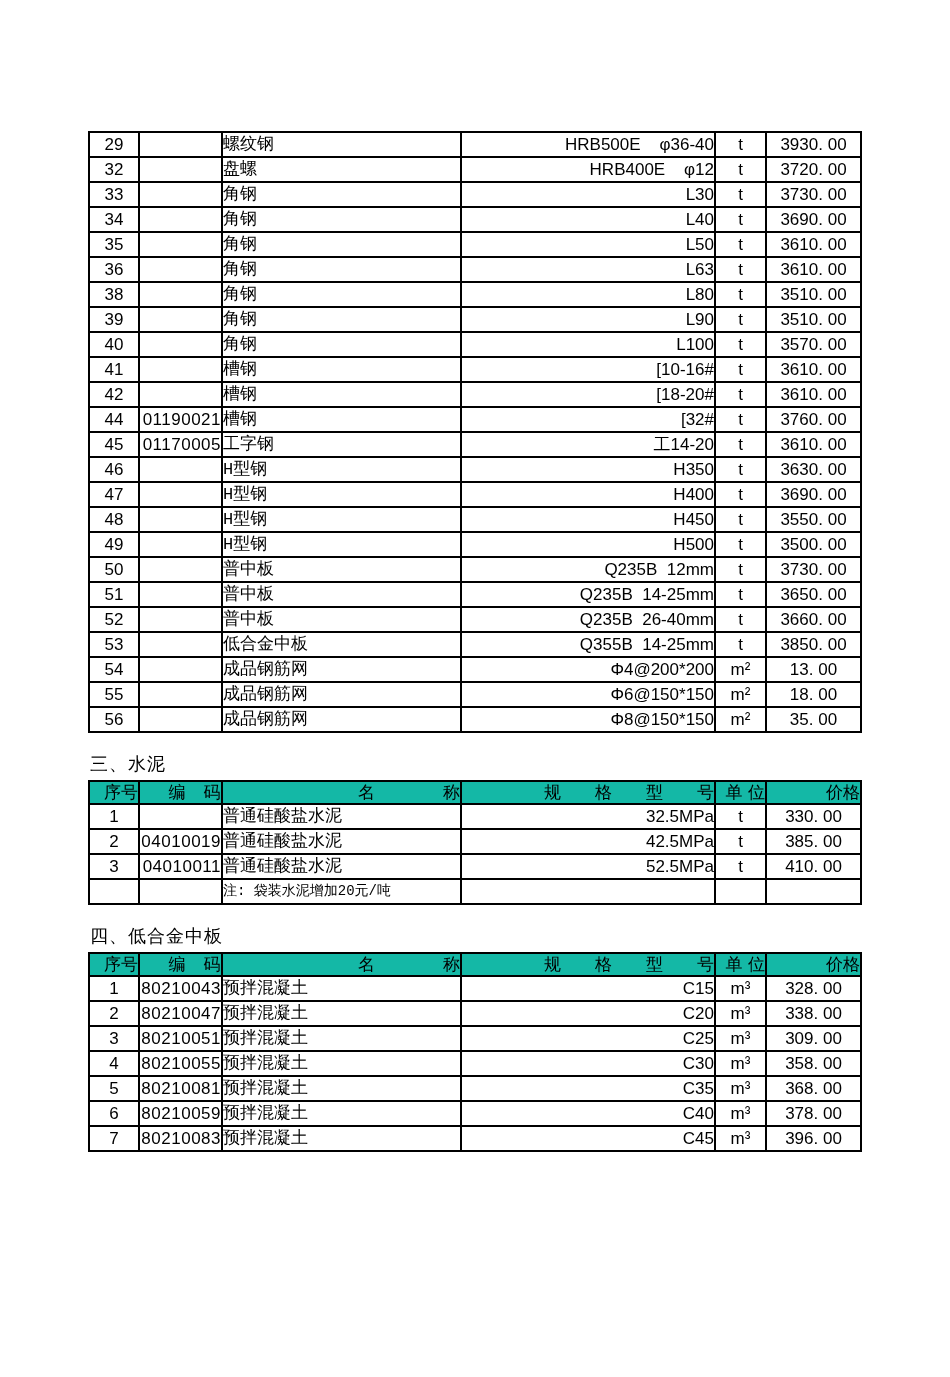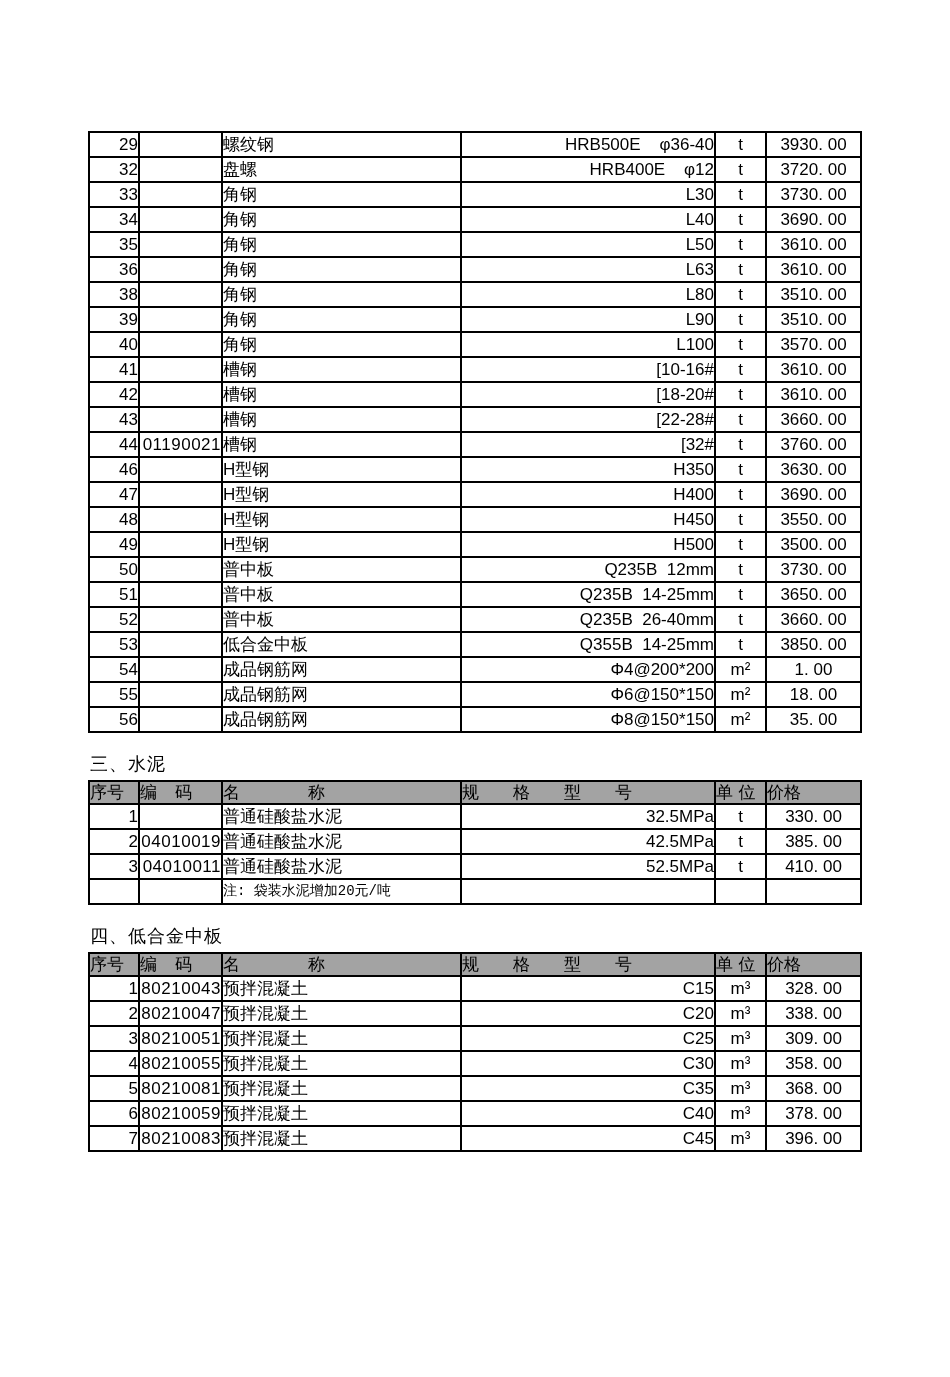--- a/index.html
+++ b/index.html
@@ -18,31 +18,31 @@
   table.price-table td, table.price-table th {
     border:2px solid #000;
     height:23px;
     padding:0;
     font-size:17px;
     line-height:1.05;
     overflow:hidden;
     vertical-align:middle;
   }
   table.price-table th {
-    background:#a3a3a3;
+    background:#14b8a6;
     font-family:"DejaVu Serif","Liberation Serif",serif;
     font-weight:normal;
     font-size:17px;
     white-space:pre;
-    text-align:left;
+    text-align:right;
     height:21px;
   }
-  .col-seq   { text-align:right; }
+  .col-seq   { text-align:center; }
   .col-code  { text-align:right; letter-spacing:0.5px; }
-  .col-name  { text-align:left; padding-left:5px; white-space:pre; }
+  .col-name  { text-align:left; padding-left:5px; white-space:pre;font-family:Liberation Mono, monospace; }
   .col-spec  { text-align:right; padding-left:5px; white-space:pre; }
   .col-unit  { text-align:center; font-size:16px; }
   .col-price { text-align:center; white-space:pre; }
 
   
   table.cement tbody tr:last-child .col-name {
     font-size:14px;
     font-family:Liberation Mono, monospace;
   }
 
@@ -150,36 +150,36 @@
         </tr>
         <tr>
           <td class="col-seq">42</td>
           <td class="col-code"></td>
           <td class="col-name">槽钢</td>
           <td class="col-spec">[18-20#</td>
           <td class="col-unit">t</td>
           <td class="col-price">3610. 00</td>
         </tr>
         <tr>
-          <td class="col-seq">43</td>
-          <td class="col-code"></td>
-          <td class="col-name">槽钢</td>
-          <td class="col-spec">[22-28#</td>
-          <td class="col-unit">t</td>
-          <td class="col-price">3660. 00</td>
-        </tr>
-        <tr>
           <td class="col-seq">44</td>
           <td class="col-code">01190021</td>
           <td class="col-name">槽钢</td>
           <td class="col-spec">[32#</td>
           <td class="col-unit">t</td>
           <td class="col-price">3760. 00</td>
         </tr>
         <tr>
+          <td class="col-seq">45</td>
+          <td class="col-code">01170005</td>
+          <td class="col-name">工字钢</td>
+          <td class="col-spec"> 工14-20</td>
+          <td class="col-unit">t</td>
+          <td class="col-price">3610. 00</td>
+        </tr>
+        <tr>
           <td class="col-seq">46</td>
           <td class="col-code"></td>
           <td class="col-name">H型钢</td>
           <td class="col-spec">H350</td>
           <td class="col-unit">t</td>
           <td class="col-price">3630. 00</td>
         </tr>
         <tr>
           <td class="col-seq">47</td>
           <td class="col-code"></td>
@@ -235,21 +235,21 @@
           <td class="col-spec">Q355B  14-25mm</td>
           <td class="col-unit">t</td>
           <td class="col-price">3850. 00</td>
         </tr>
         <tr>
           <td class="col-seq">54</td>
           <td class="col-code"></td>
           <td class="col-name">成品钢筋网</td>
           <td class="col-spec"> Φ4@200*200</td>
           <td class="col-unit">m²</td>
-          <td class="col-price">1. 00</td>
+          <td class="col-price">13. 00</td>
         </tr>
         <tr>
           <td class="col-seq">55</td>
           <td class="col-code"></td>
           <td class="col-name">成品钢筋网</td>
           <td class="col-spec"> Φ6@150*150</td>
           <td class="col-unit">m²</td>
           <td class="col-price">18. 00</td>
         </tr>
         <tr>

